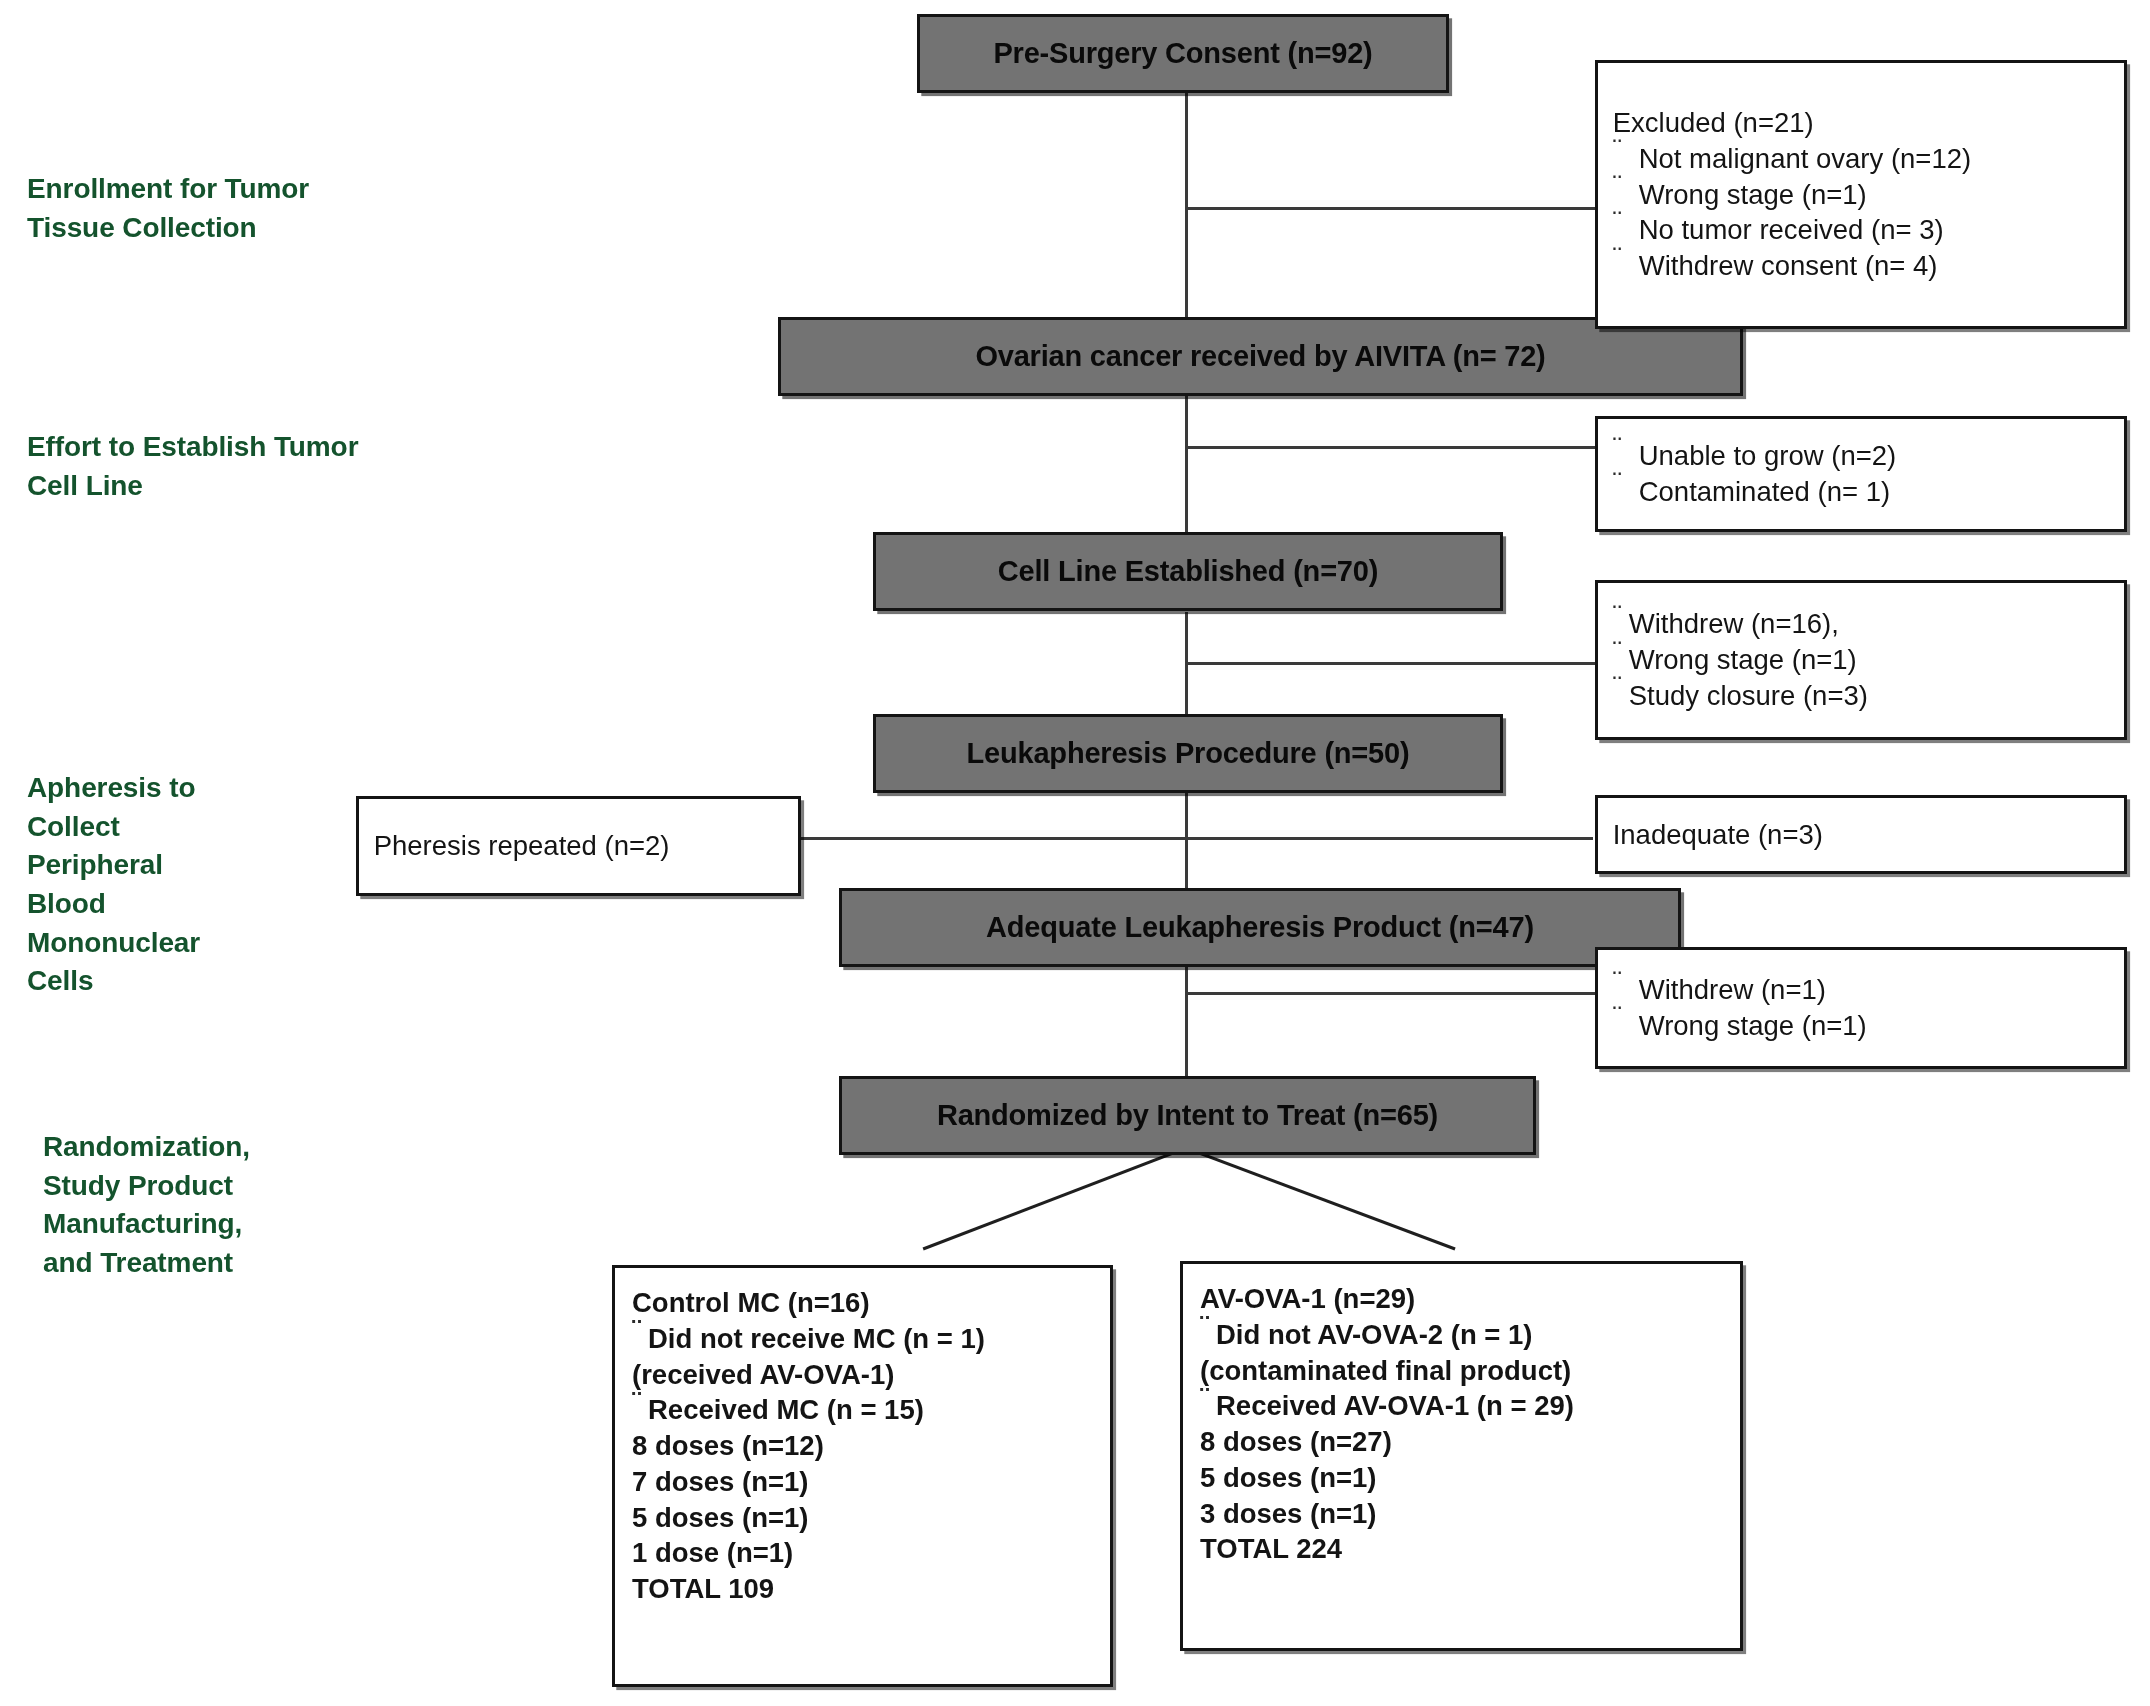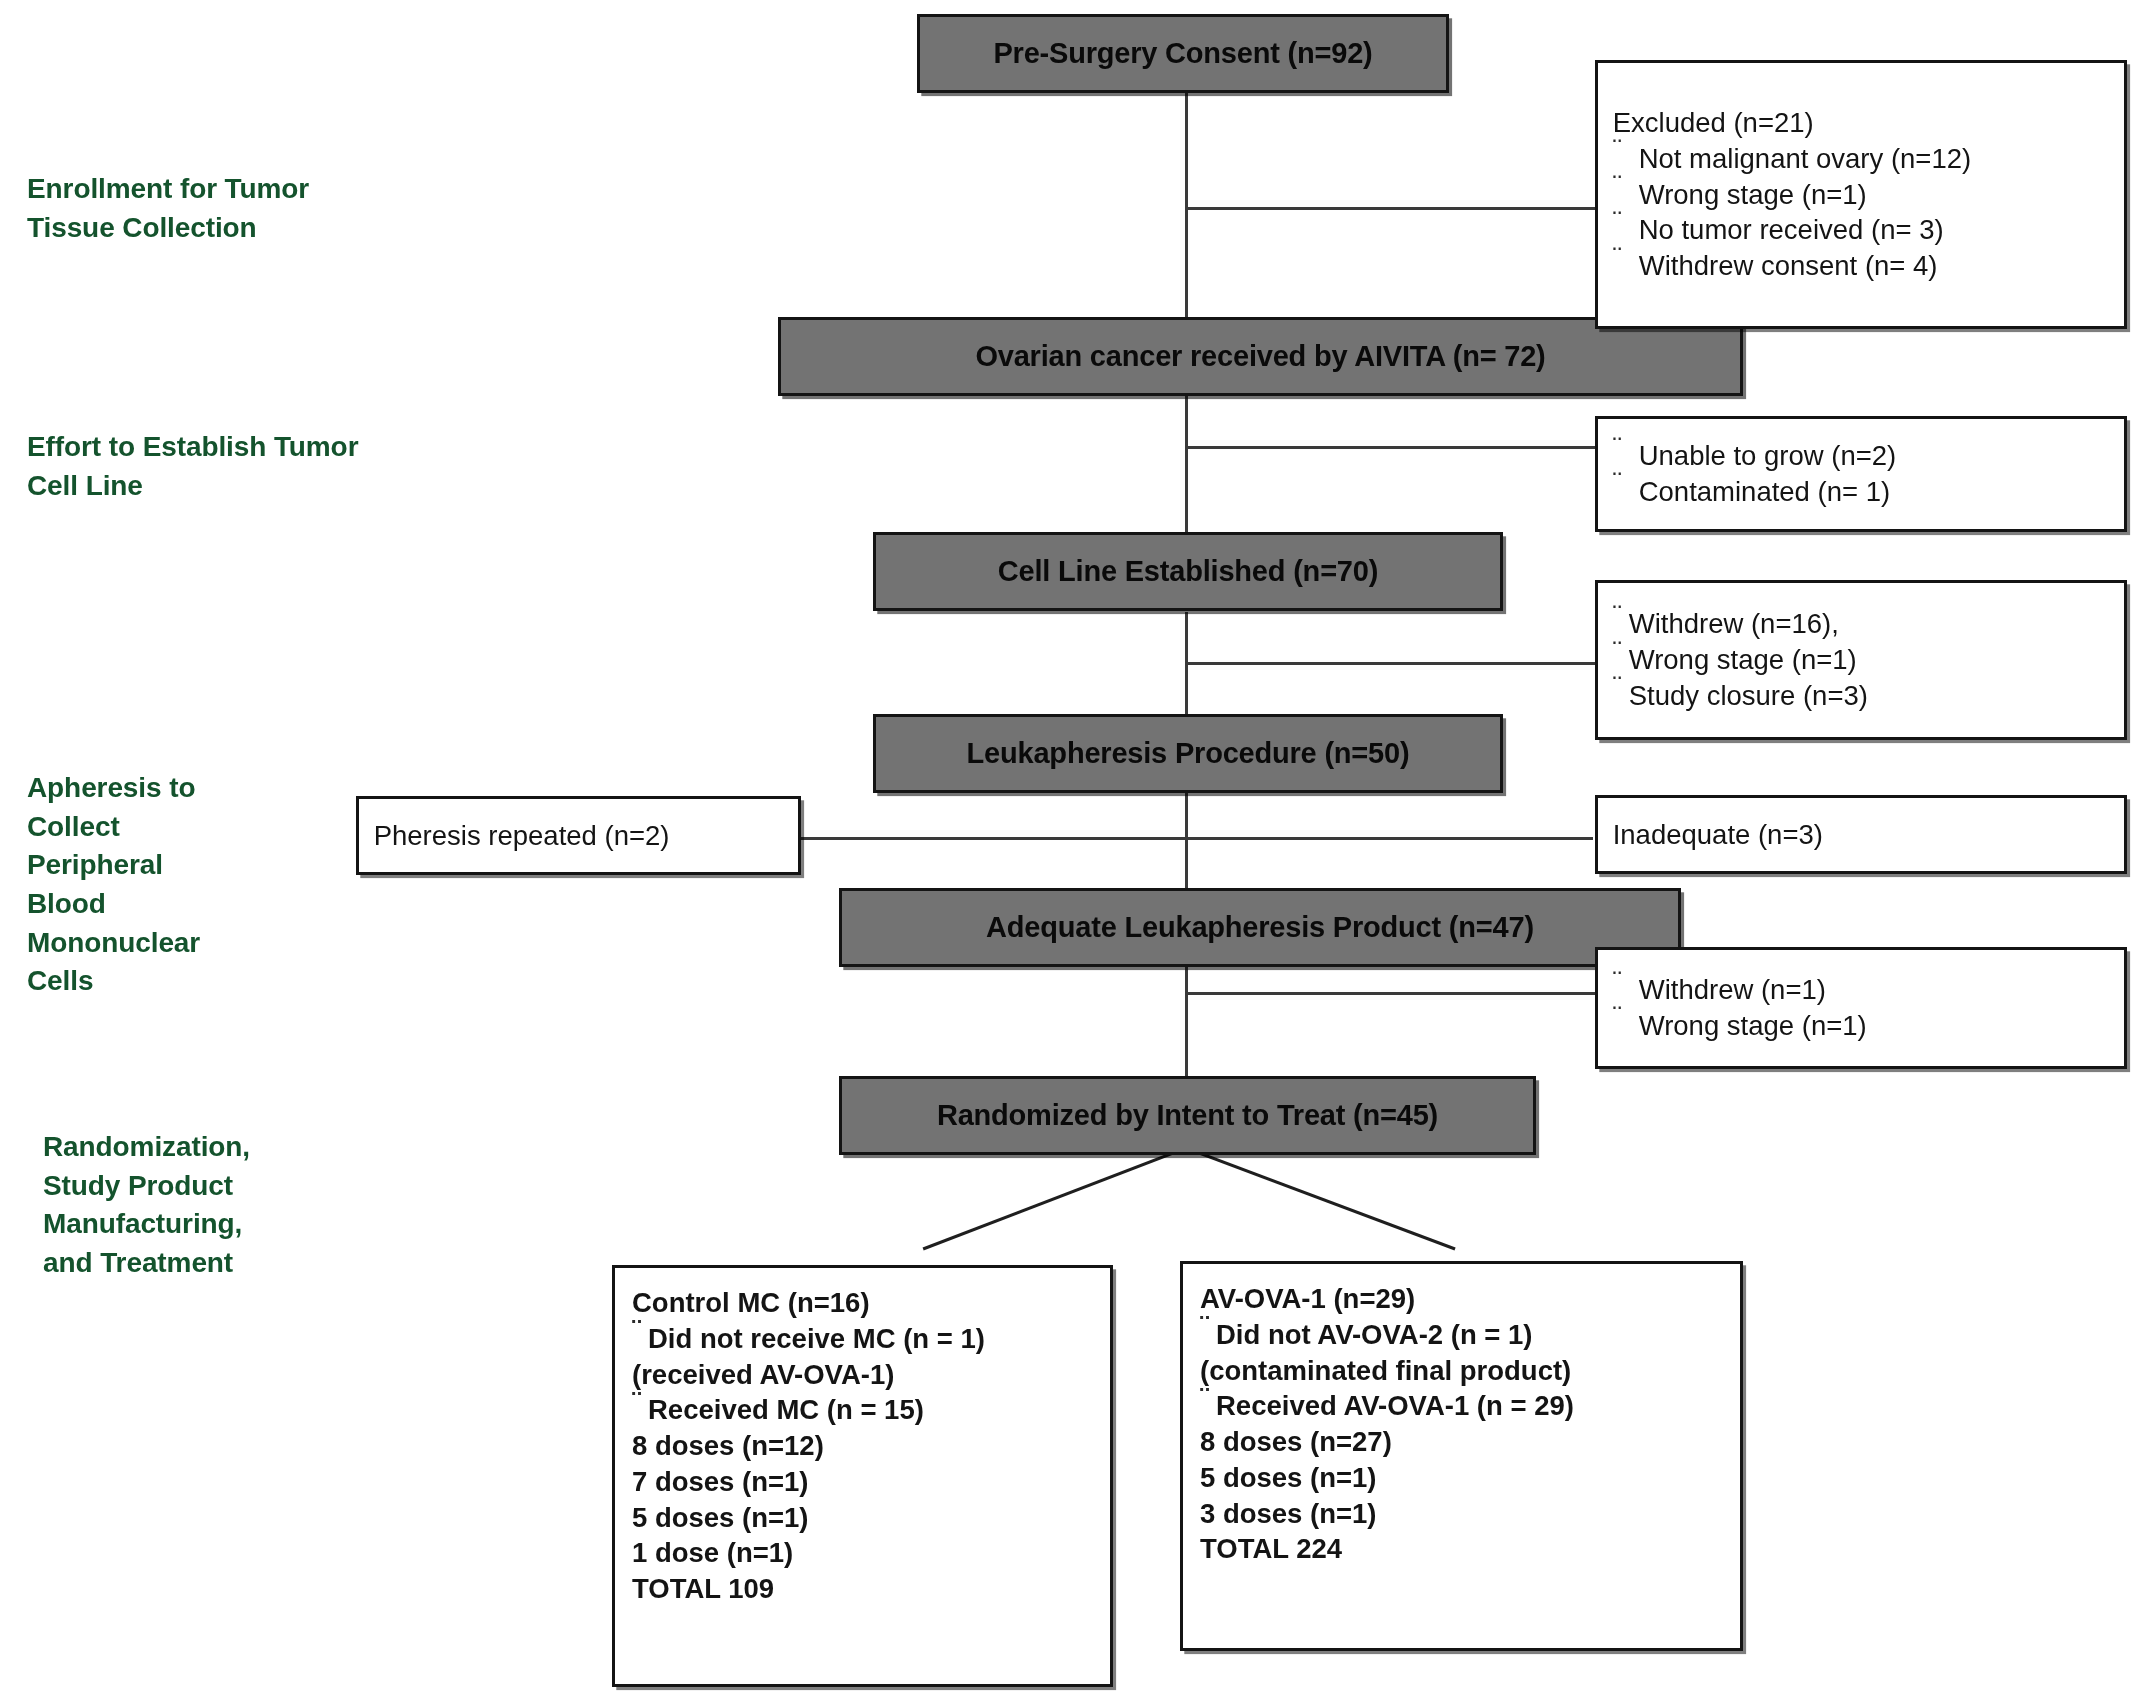--- a/index.html
+++ b/index.html
@@ -186,21 +186,21 @@
   </div>
 
   <div class="fbox" style="left:839px; top:888px; width:842px; height:79px;">
     <div class="inner">
       <span class="fbox-title">Adequate Leukapheresis Product (n=47)</span>
     </div>
   </div>
 
   <div class="fbox" style="left:839px; top:1076px; width:697px; height:79px;">
     <div class="inner">
-      <span class="fbox-title">Randomized by Intent to Treat (n=45)</span>
+      <span class="fbox-title">Randomized by Intent to Treat (n=65)</span>
     </div>
   </div>
 
   <div class="nbox" style="left:1595px; top:60px; width:532px; height:269px;">
     <div class="lines">
       <div class="nline">
         <span class="bullet none"></span>
         <span class="txt">Excluded (n=21)</span>
       </div>
       <div class="nline">
@@ -267,21 +267,21 @@
         <span class="bullet">¨</span>
         <span class="txt">Withdrew (n=1)</span>
       </div>
       <div class="nline">
         <span class="bullet">¨</span>
         <span class="txt">Wrong stage (n=1)</span>
       </div>
     </div>
   </div>
 
-  <div class="nbox plain" style="left:356px; top:796px; width:445px; height:79px;">
+  <div class="nbox plain" style="left:356px; top:796px; width:445px; height:100px;">
     <div class="lines">
       <div class="nline">
         <span class="bullet none"></span>
         <span class="txt">Pheresis repeated (n=2)</span>
       </div>
     </div>
   </div>
 
   <div class="nbox" style="left:612px; top:1265px; width:501px; height:422px; padding:17px 13.5px 12.2px 17px;">
     <div class="lines" style="justify-content:flex-start;">

